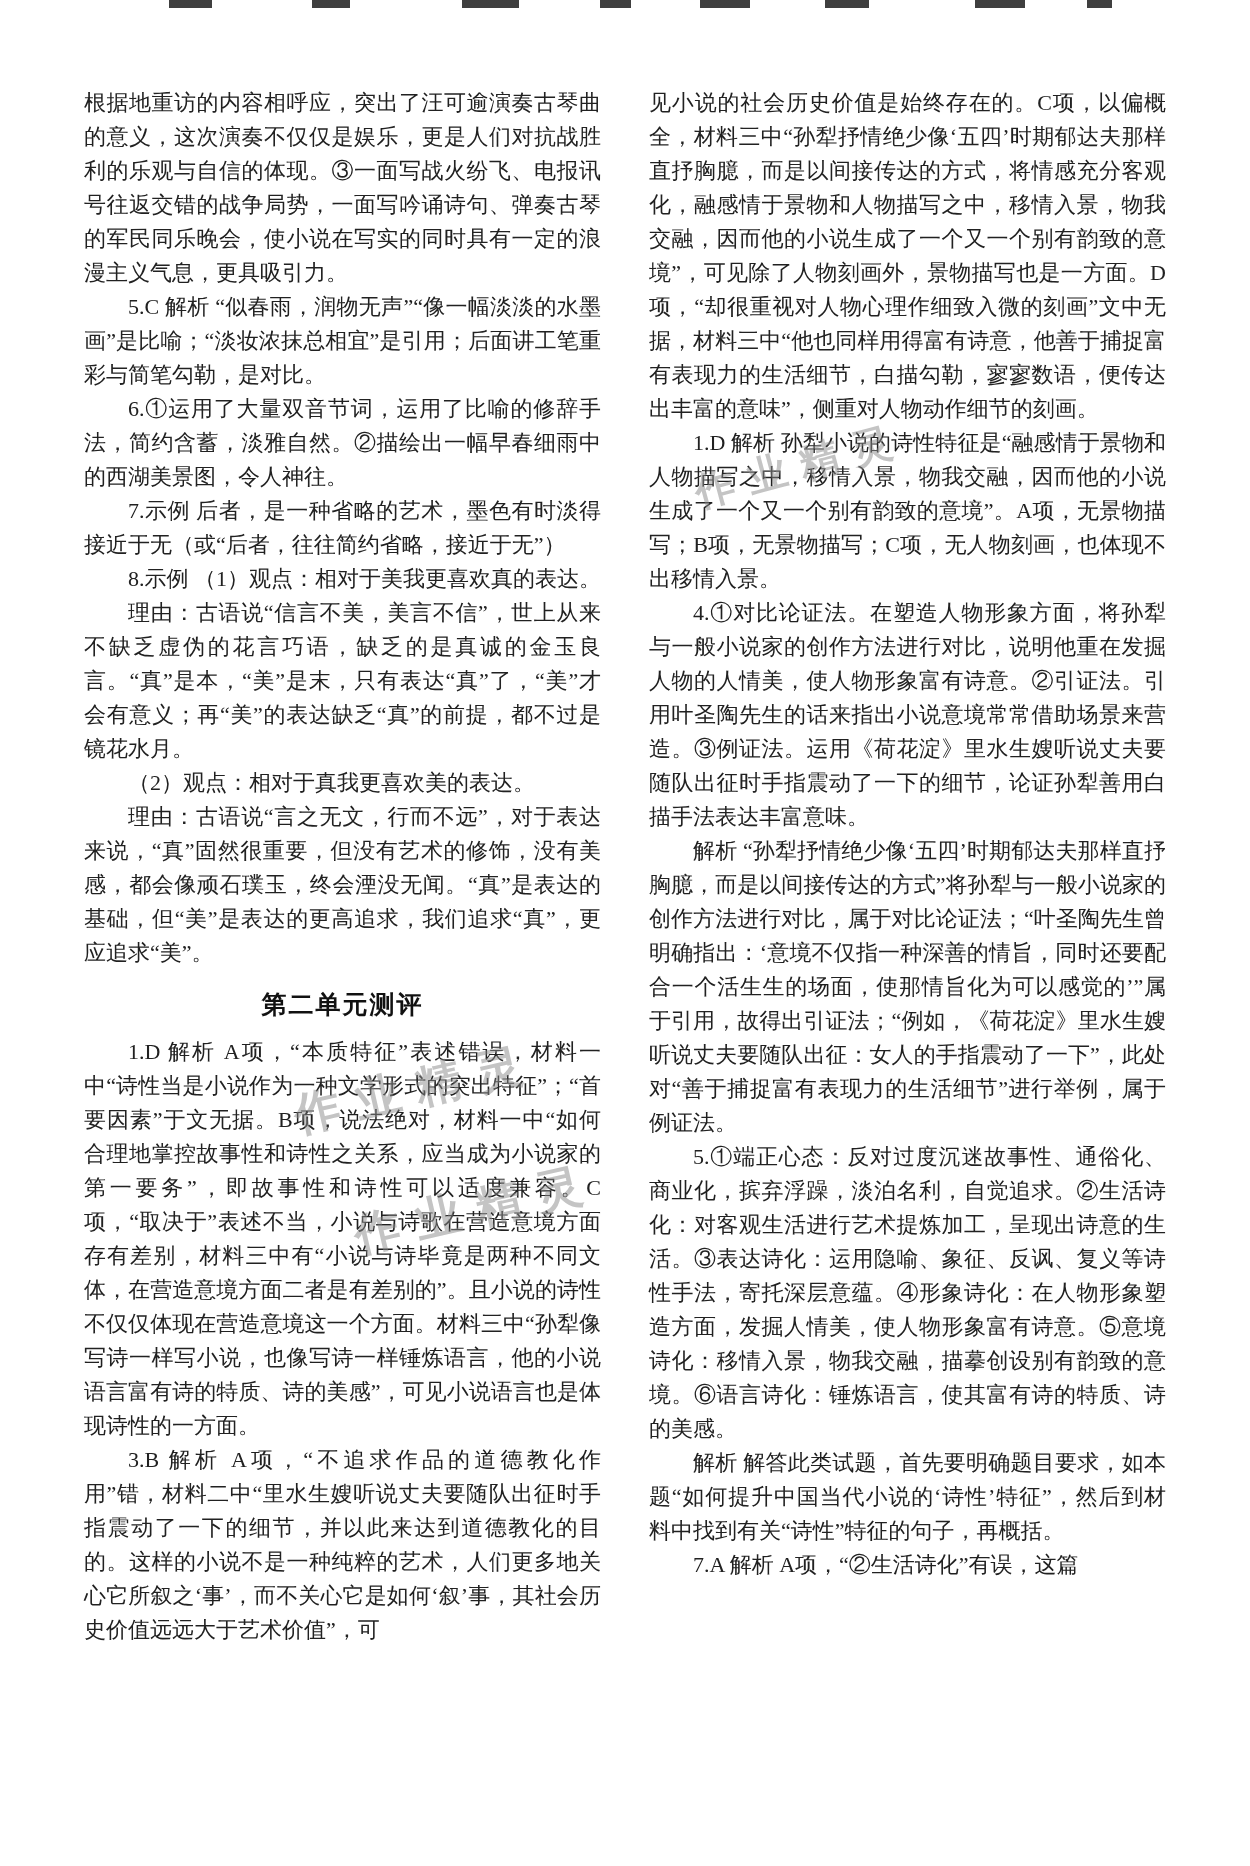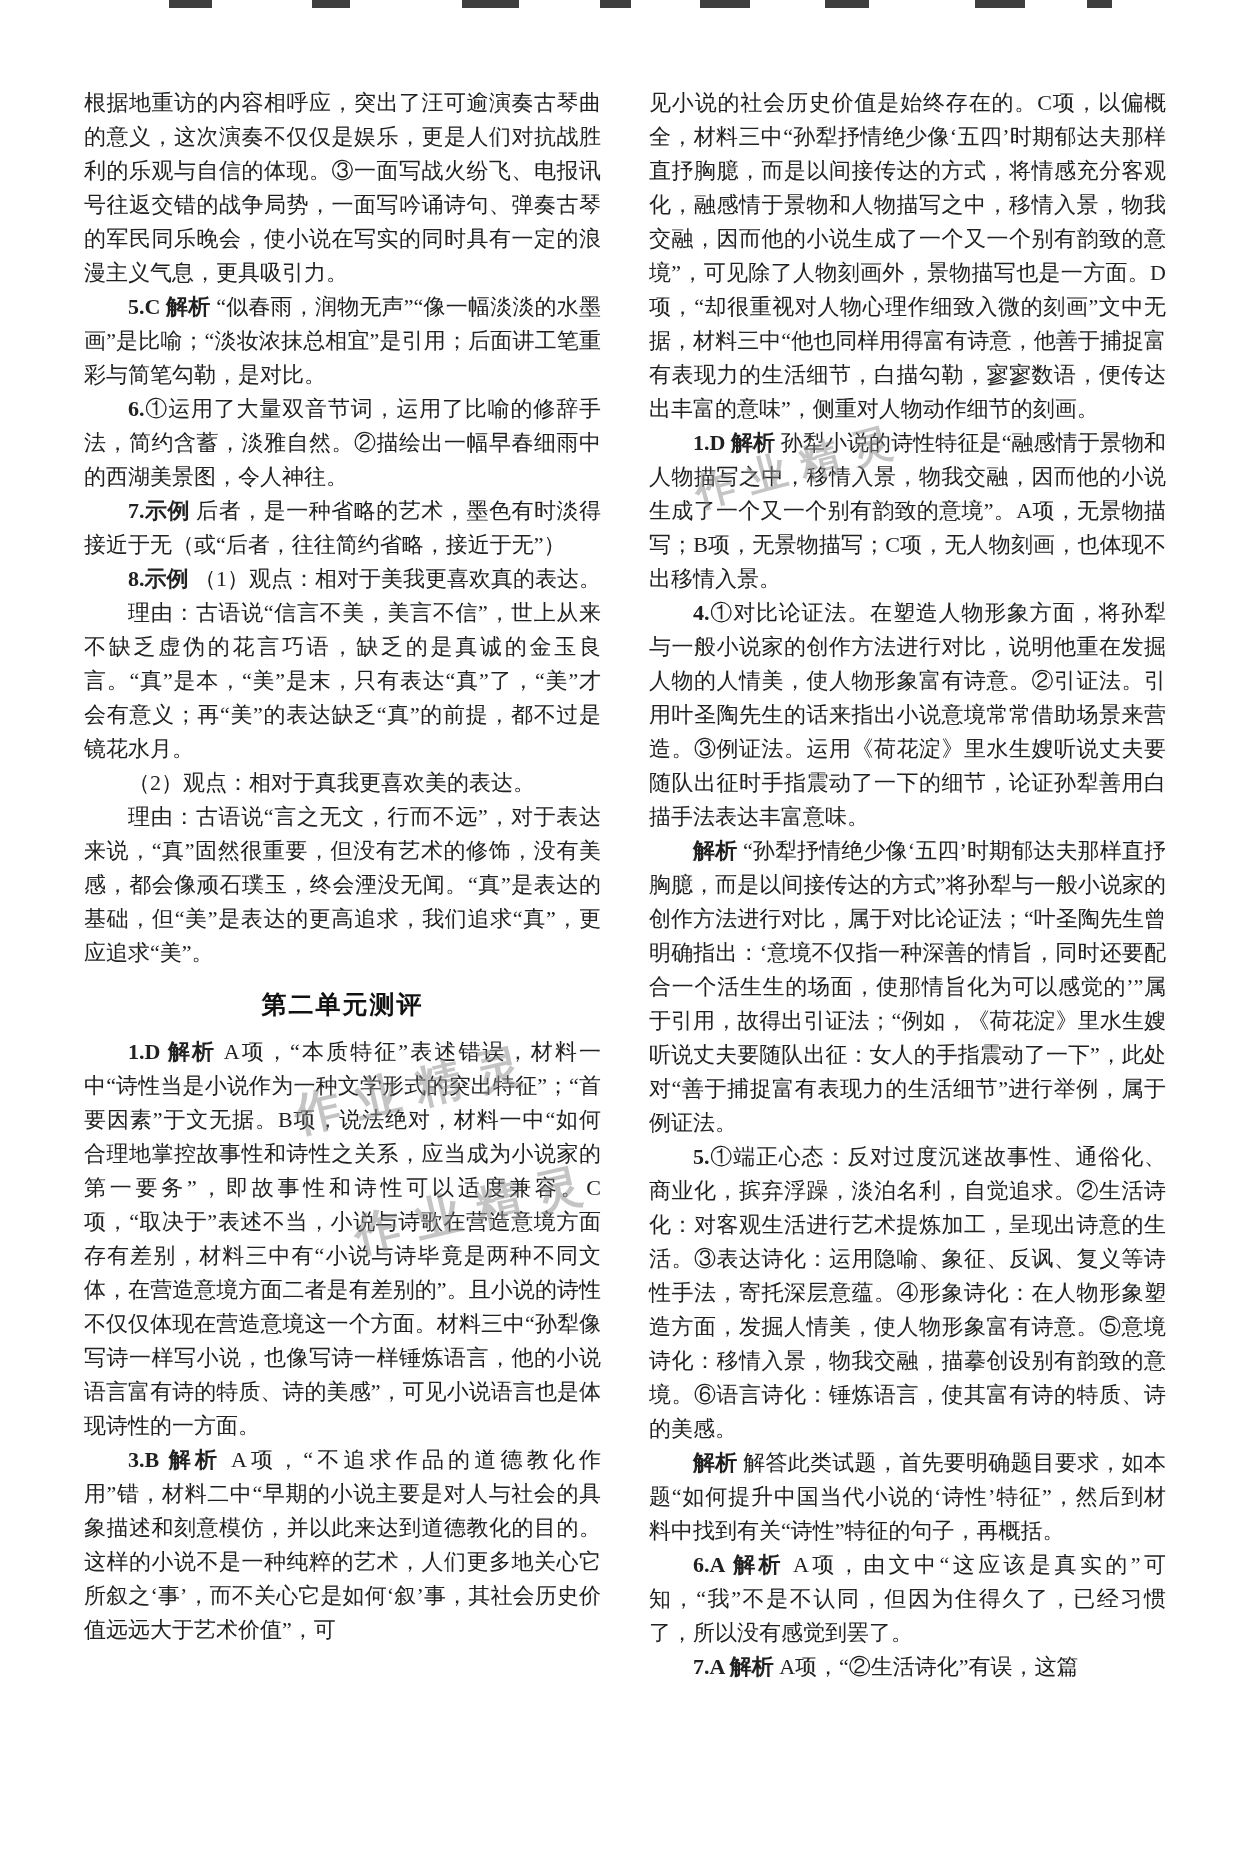--- a/index.html
+++ b/index.html
@@ -41,21 +41,21 @@
   }
   .column { width:517px; flex:0 0 517px; }
 
   p.para {
     font-size:22px;
     line-height:34px;
     text-align:justify;
     color:#212121;
   }
   p.para.indent { text-indent:2em; }
-  .b { font-weight:bold; }
+  .b { font-weight:normal; }
 
   h2.heading {
     font-family:"Liberation Sans","DejaVu Sans",sans-serif;
     font-size:25px;
     font-weight:bold;
     text-align:center;
     color:#111111;
     margin:18px 0 14px 0;
     letter-spacing:2px;
   }
@@ -94,30 +94,29 @@
         <p class="para"><span class="r">根据地重访的内容相呼应，突出了汪可逾演奏古琴曲的意义，这次演奏不仅仅是娱乐，更是人们对抗战胜利的乐观与自信的体现。③一面写战火纷飞、电报讯号往返交错的战争局势，一面写吟诵诗句、弹奏古琴的军民同乐晚会，使小说在写实的同时具有一定的浪漫主义气息，更具吸引力。</span></p>
         <p class="para indent"><span class="b">5.C</span><span class="b"> 解析 </span><span class="r">“似春雨，润物无声”“像一幅淡淡的水墨画”是比喻；“淡妆浓抹总相宜”是引用；后面讲工笔重彩与简笔勾勒，是对比。</span></p>
         <p class="para indent"><span class="b">6.</span><span class="r">①运用了大量双音节词，运用了比喻的修辞手法，简约含蓄，淡雅自然。②描绘出一幅早春细雨中的西湖美景图，令人神往。</span></p>
         <p class="para indent"><span class="b">7.</span><span class="b">示例</span><span class="r"> 后者，是一种省略的艺术，墨色有时淡得接近于无（或“后者，往往简约省略，接近于无”）</span></p>
         <p class="para indent"><span class="b">8.</span><span class="b">示例</span><span class="r"> （1）观点：相对于美我更喜欢真的表达。</span></p>
         <p class="para indent"><span class="r">理由：古语说“信言不美，美言不信”，世上从来不缺乏虚伪的花言巧语，缺乏的是真诚的金玉良言。“真”是本，“美”是末，只有表达“真”了，“美”才会有意义；再“美”的表达缺乏“真”的前提，都不过是镜花水月。</span></p>
         <p class="para indent"><span class="r">（2）观点：相对于真我更喜欢美的表达。</span></p>
         <p class="para indent"><span class="r">理由：古语说“言之无文，行而不远”，对于表达来说，“真”固然很重要，但没有艺术的修饰，没有美感，都会像顽石璞玉，终会湮没无闻。“真”是表达的基础，但“美”是表达的更高追求，我们追求“真”，更应追求“美”。</span></p>
         <h2 class="heading">第二单元测评</h2>
         <p class="para indent"><span class="b">1.D</span><span class="b"> 解析 </span><span class="r">A项，“本质特征”表述错误，材料一中“诗性当是小说作为一种文学形式的突出特征”；“首要因素”于文无据。B项，说法绝对，材料一中“如何合理地掌控故事性和诗性之关系，应当成为小说家的第一要务”，即故事性和诗性可以适度兼容。C项，“取决于”表述不当，小说与诗歌在营造意境方面存有差别，材料三中有“小说与诗毕竟是两种不同文体，在营造意境方面二者是有差别的”。且小说的诗性不仅仅体现在营造意境这一个方面。材料三中“孙犁像写诗一样写小说，也像写诗一样锤炼语言，他的小说语言富有诗的特质、诗的美感”，可见小说语言也是体现诗性的一方面。</span></p>
-        <p class="para indent"><span class="b">3.B</span><span class="b"> 解析 </span><span class="r">A项，“不追求作品的道德教化作用”错，材料二中“早期的小说主要是对人与社会的具象描述和刻意模仿，并以此来达到道德教化的目的。这样的小说不是一种纯粹的艺术，人们更多地关心它所叙之‘事’，而不关心它是如何‘叙’事，其社会历史价值远远大于艺术价值”，可</span></p>
+        <p class="para indent"><span class="b">3.B</span><span class="b"> 解析 </span><span class="r">A项，“不追求作品的道德教化作用”错，材料二中“里水生嫂听说丈夫要随队出征时手指震动了一下的细节，并以此来达到道德教化的目的。这样的小说不是一种纯粹的艺术，人们更多地关心它所叙之‘事’，而不关心它是如何‘叙’事，其社会历史价值远远大于艺术价值”，可</span></p>
       </div>
     <div class="column" id="col-right">
         <p class="para"><span class="r">见小说的社会历史价值是始终存在的。C项，以偏概全，材料三中“孙犁抒情绝少像‘五四’时期郁达夫那样直抒胸臆，而是以间接传达的方式，将情感充分客观化，融感情于景物和人物描写之中，移情入景，物我交融，因而他的小说生成了一个又一个别有韵致的意境”，可见除了人物刻画外，景物描写也是一方面。D项，“却很重视对人物心理作细致入微的刻画”文中无据，材料三中“他也同样用得富有诗意，他善于捕捉富有表现力的生活细节，白描勾勒，寥寥数语，便传达出丰富的意味”，侧重对人物动作细节的刻画。</span></p>
         <p class="para indent"><span class="b">1.D</span><span class="b"> 解析 </span><span class="r">孙犁小说的诗性特征是“融感情于景物和人物描写之中，移情入景，物我交融，因而他的小说生成了一个又一个别有韵致的意境”。A项，无景物描写；B项，无景物描写；C项，无人物刻画，也体现不出移情入景。</span></p>
         <p class="para indent"><span class="b">4.</span><span class="r">①对比论证法。在塑造人物形象方面，将孙犁与一般小说家的创作方法进行对比，说明他重在发掘人物的人情美，使人物形象富有诗意。②引证法。引用叶圣陶先生的话来指出小说意境常常借助场景来营造。③例证法。运用《荷花淀》里水生嫂听说丈夫要随队出征时手指震动了一下的细节，论证孙犁善用白描手法表达丰富意味。</span></p>
         <p class="para indent"><span class="b">解析</span><span class="r"> “孙犁抒情绝少像‘五四’时期郁达夫那样直抒胸臆，而是以间接传达的方式”将孙犁与一般小说家的创作方法进行对比，属于对比论证法；“叶圣陶先生曾明确指出：‘意境不仅指一种深善的情旨，同时还要配合一个活生生的场面，使那情旨化为可以感觉的’”属于引用，故得出引证法；“例如，《荷花淀》里水生嫂听说丈夫要随队出征：女人的手指震动了一下”，此处对“善于捕捉富有表现力的生活细节”进行举例，属于例证法。</span></p>
         <p class="para indent"><span class="b">5.</span><span class="r">①端正心态：反对过度沉迷故事性、通俗化、商业化，摈弃浮躁，淡泊名利，自觉追求。②生活诗化：对客观生活进行艺术提炼加工，呈现出诗意的生活。③表达诗化：运用隐喻、象征、反讽、复义等诗性手法，寄托深层意蕴。④形象诗化：在人物形象塑造方面，发掘人情美，使人物形象富有诗意。⑤意境诗化：移情入景，物我交融，描摹创设别有韵致的意境。⑥语言诗化：锤炼语言，使其富有诗的特质、诗的美感。</span></p>
         <p class="para indent"><span class="b">解析</span><span class="r"> 解答此类试题，首先要明确题目要求，如本题“如何提升中国当代小说的‘诗性’特征”，然后到材料中找到有关“诗性”特征的句子，再概括。</span></p>
-        <p class="para indent"><span class="b">6.A</span><span class="b"> 解析 </span><span class="r">A项，由文中“这应该是真实的”可知，“我”不是不认同，但因为住得久了，已经习惯了，所以没有感觉到罢了。</span></p>
         <p class="para indent"><span class="b">7.A</span><span class="b"> 解析 </span><span class="r">A项，“②生活诗化”有误，这篇</span></p>
       </div>
   </div>
 
   <div class="watermark wm-1">作业精灵</div>
   <div class="watermark wm-2">作业精灵</div>
   <div class="watermark wm-3">作业精灵</div>
 
   <div class="page-number">
     <span class="dot">·</span><span class="num">33</span><span class="dot">·</span>

